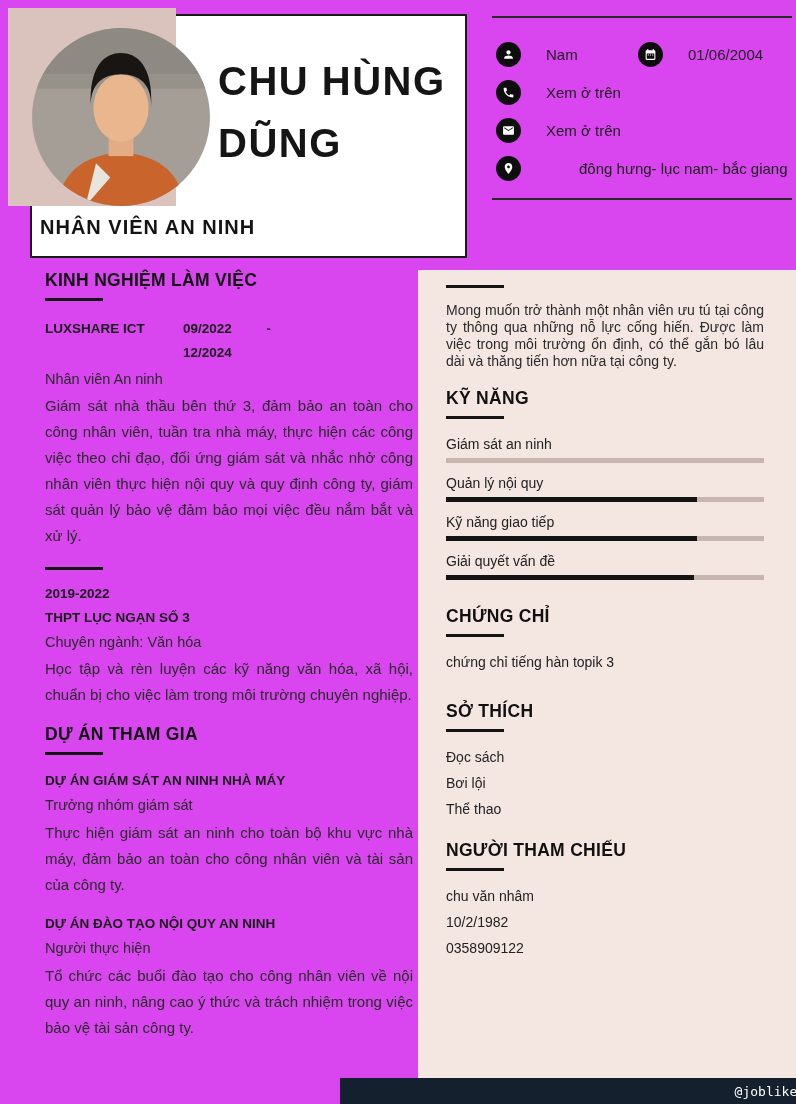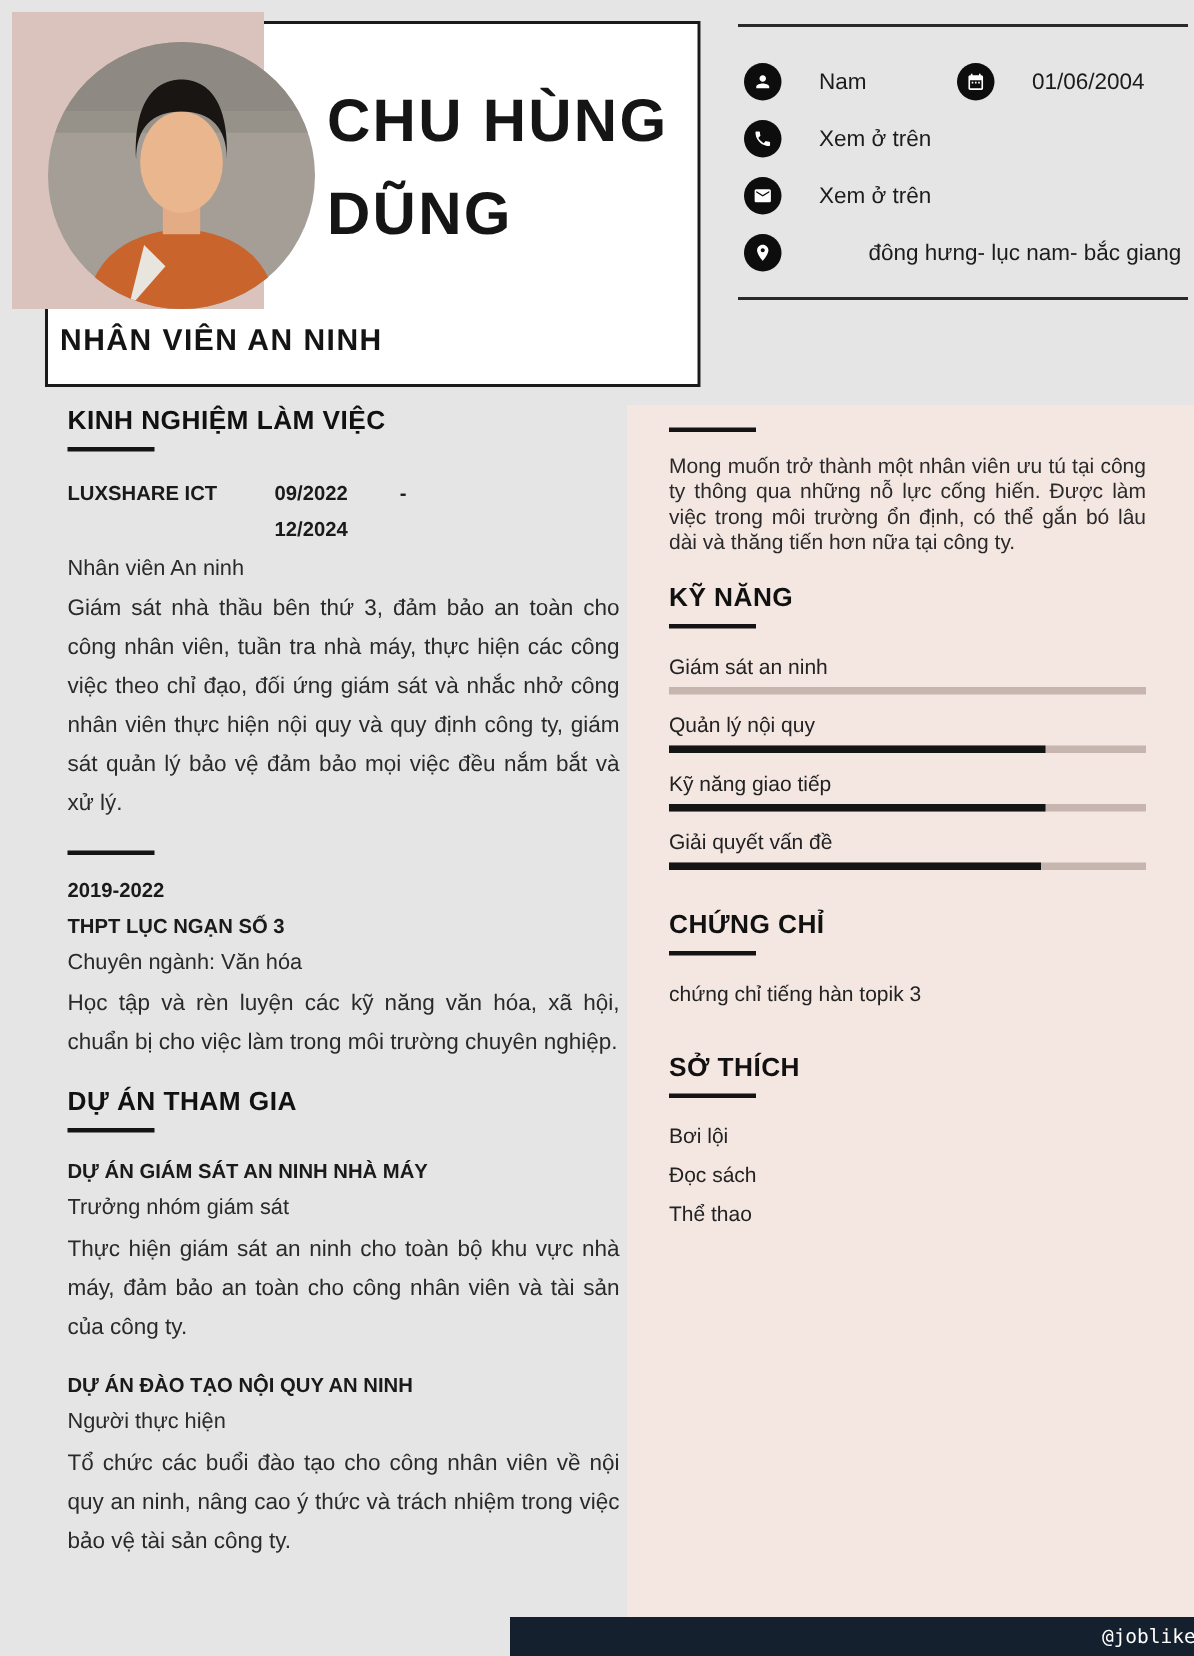--- a/index.html
+++ b/index.html
@@ -1,18 +1,18 @@
 <!DOCTYPE html>
 <html><head>
 <meta charset="utf-8">
 <style>
   * { box-sizing: border-box; margin: 0; padding: 0; }
   html,body { background:#ffffff; }
   body { font-family: "Liberation Sans", "DejaVu Sans", sans-serif; }
-  .page { position: relative; width: 796px; height: 1104px; background:#e5e5e5; overflow: hidden; }
+  .page { position: relative; width: 796px; height: 1104px; background:#d946ef; overflow: hidden; }
 
   
   .name-box { position:absolute; left:30px; top:14px; width:437px; height:244px; border:2px solid #1a1a1a; background:#ffffff; }
   .photo-bg { position:absolute; left:8px; top:8px; width:168px; height:198px; background:#d9c3bc; }
   .photo { position:absolute; left:32px; top:28px; width:178px; height:178px; border-radius:50%; overflow:hidden; }
   .photo svg { display:block; width:100%; height:100%; }
   .name { position:absolute; left:218px; top:50px; font-size:40px; font-weight:700; line-height:62px; letter-spacing:1.5px; color:#151515; }
   .job-title { position:absolute; left:40px; top:216px; font-size:20px; font-weight:700; letter-spacing:1px; color:#141414; }
 
   .contact { position:absolute; left:492px; top:16px; width:300px; border-top:2px solid #2a2a2a; border-bottom:2px solid #2a2a2a; padding:24px 0 17px 4px; }
@@ -218,26 +218,35 @@
       <div class="mt26">
         <div class="section-title">CHỨNG CHỈ</div>
         <div class="title-bar"></div>
         <div class="r-line r-block">chứng chỉ tiếng hàn topik 3</div>
       </div>
 
       <div class="mt26">
         <div class="section-title">SỞ THÍCH</div>
         <div class="title-bar"></div>
         <div class="r-block">
+          <div class="r-line">Đọc sách</div>
           <div class="r-line">Bơi lội</div>
-          <div class="r-line">Đọc sách</div>
           <div class="r-line">Thể thao</div>
         </div>
       </div>
 
+      <div class="mt18">
+        <div class="section-title">NGƯỜI THAM CHIẾU</div>
+        <div class="title-bar"></div>
+        <div class="r-block">
+          <div class="r-line">chu văn nhâm</div>
+          <div class="r-line">10/2/1982</div>
+          <div class="r-line">0358909122</div>
+        </div>
+      </div>
 
     </div>
   </div>
 
   <div class="footer-bar">
     <span>@joblike365.com</span>
   </div>
 
 </div>
 

